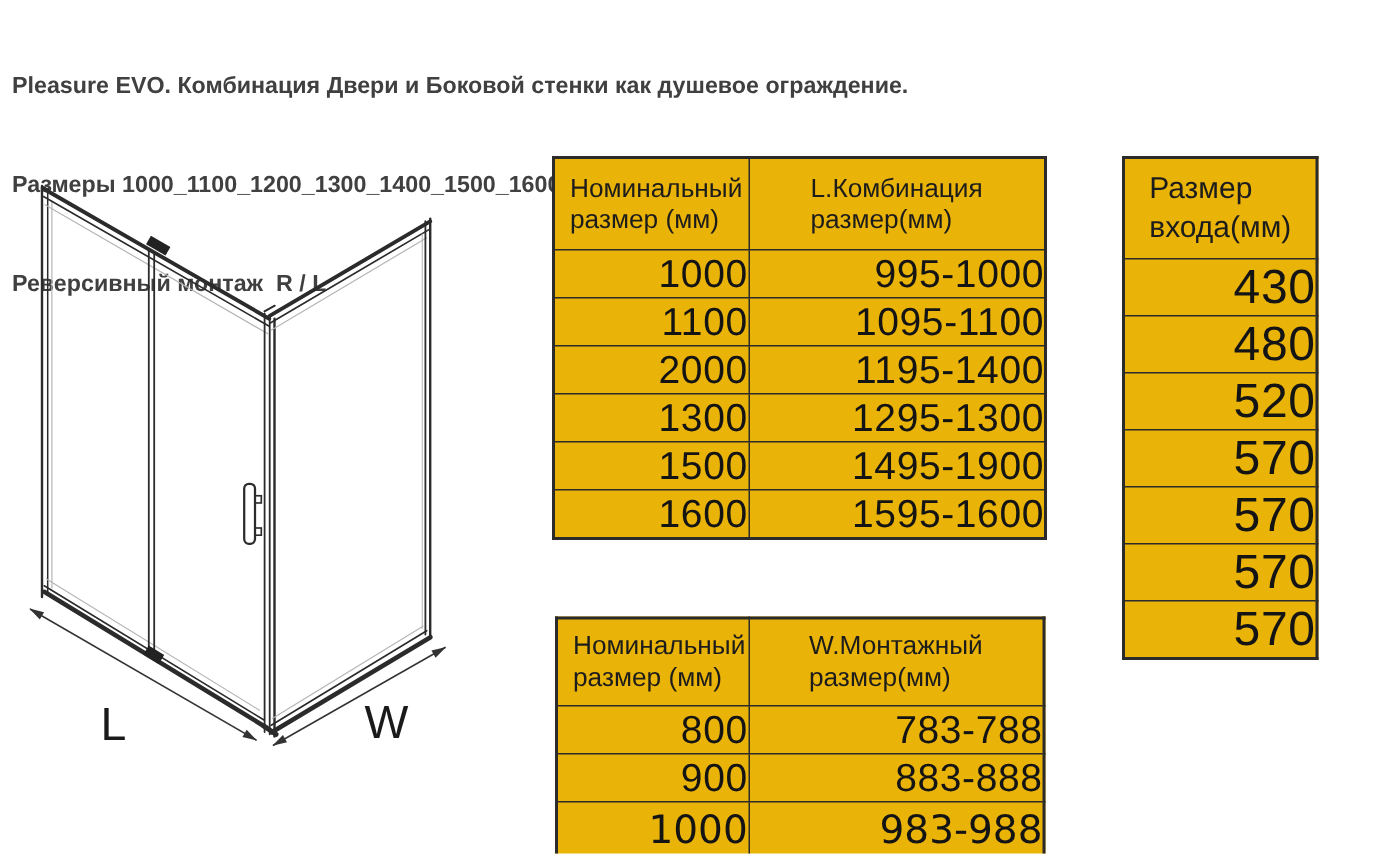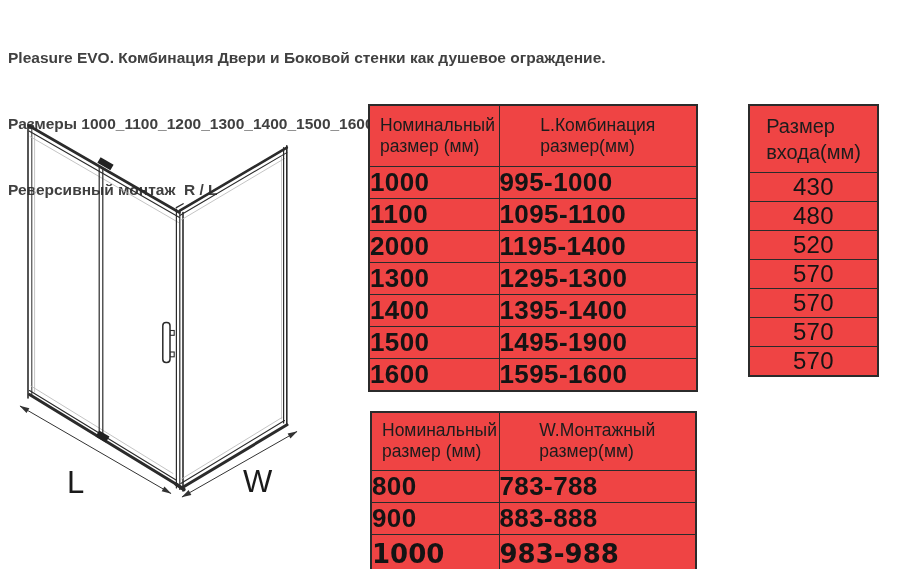--- a/index.html
+++ b/index.html
@@ -9,35 +9,35 @@
   }
   .titleblock {
     position:absolute; left:8px; top:3px;
     font-weight:bold; font-size:15.5px; line-height:22px; color:#404040;
     white-space:pre;
   }
   .diagram { position:absolute; left:0; top:90px; }
 
   table.tbl {
     position:absolute; border-collapse:collapse; table-layout:fixed;
-    background:#ef4444; border:2px solid #2b2b2b;
+    background:#eab308; border:2px solid #2b2b2b;
   }
   table.tbl td { border:1.5px solid #2b2b2b; padding:0; vertical-align:middle; overflow:hidden; }
 
   .hcell { font-size:17.5px; line-height:21px; color:#1c1c1c; }
   .h-left { text-align:left; padding-left:10px !important; }
   .h-center { text-align:center; }
   .h-center .blk { display:inline-block; text-align:left; vertical-align:middle; }
   .line { display:block; }
 
   .entry-h { font-size:20px; line-height:26px; color:#1c1c1c; text-align:center; }
   .entry-h .blk { display:inline-block; text-align:left; vertical-align:middle; }
 
-  .num  { font-size:26px; text-align:left; color:#141414; letter-spacing:0.4px;font-weight:bold; }
-  .num-entry { font-size:24px; text-align:center; color:#141414; letter-spacing:0.4px; }
+  .num  { font-size:26px; text-align:right; color:#141414; letter-spacing:0.4px; }
+  .num-entry { font-size:32px; text-align:right; color:#141414; letter-spacing:0.4px; }
   .num-alt { font-family:"DejaVu Sans", sans-serif; font-size:26px; letter-spacing:0; }
 </style>
 </head>
 <body>
 
 <div class="titleblock">
   <div>Pleasure EVO. Комбинация Двери и Боковой стенки как душевое ограждение.</div>
   <div>Размеры 1000_1100_1200_1300_1400_1500_1600 x 800_900</div>
   <div>Реверсивный монтаж  R / L</div>
 </div>
@@ -139,24 +139,20 @@
   </tr>
   <tr style="height:29.5px;">
     <td class="num">2000</td>
     <td class="num">1195-1400</td>
   </tr>
   <tr style="height:29.5px;">
     <td class="num">1300</td>
     <td class="num">1295-1300</td>
   </tr>
   <tr style="height:29.5px;">
-    <td class="num">1400</td>
-    <td class="num">1395-1400</td>
-  </tr>
-  <tr style="height:29.5px;">
     <td class="num">1500</td>
     <td class="num">1495-1900</td>
   </tr>
   <tr style="height:29.5px;">
     <td class="num">1600</td>
     <td class="num">1595-1600</td>
   </tr>
 </tbody>
   </table>
 

